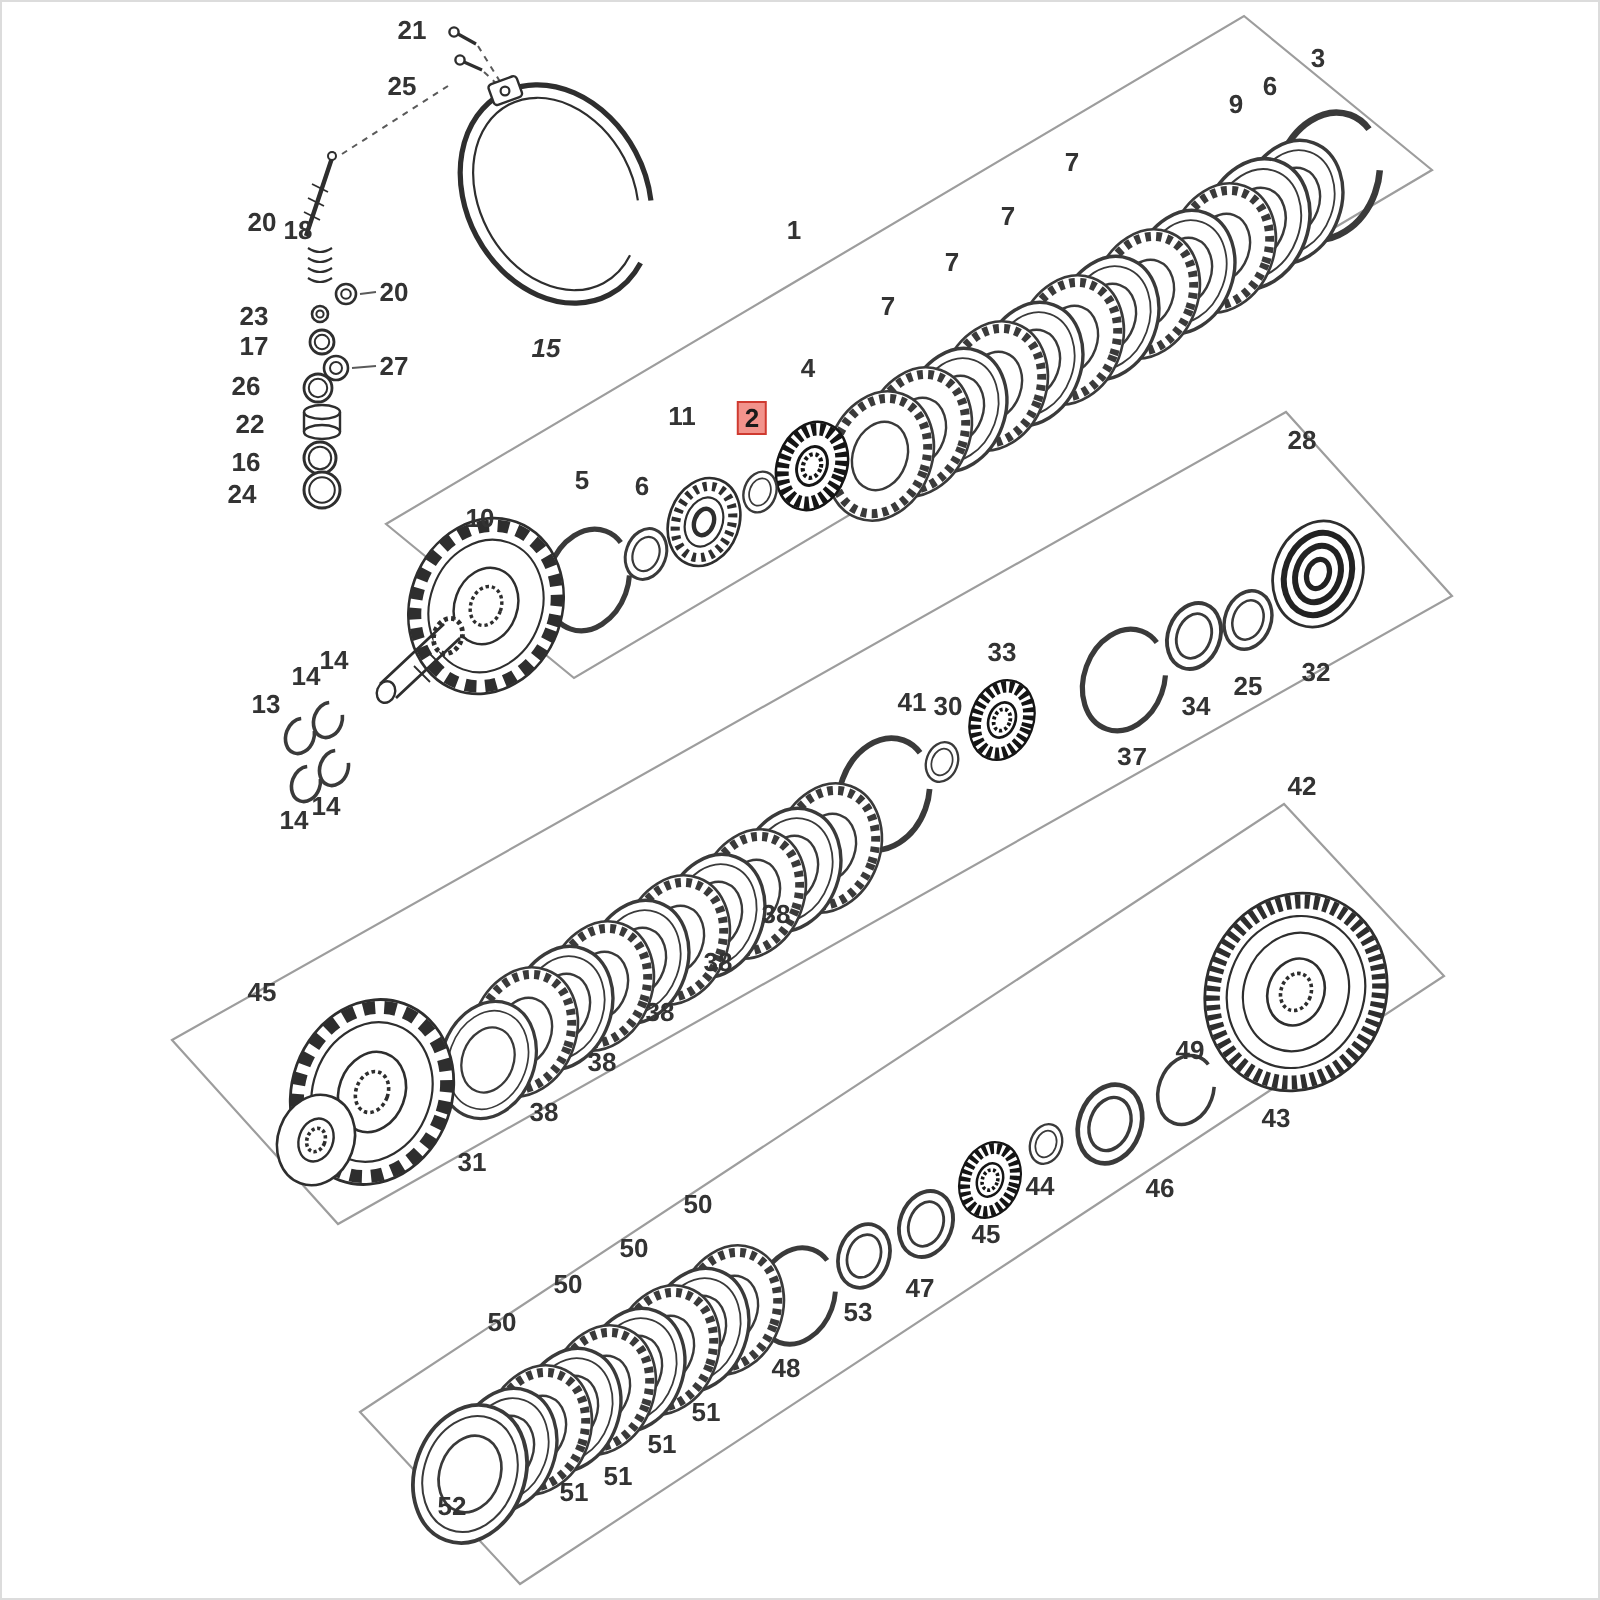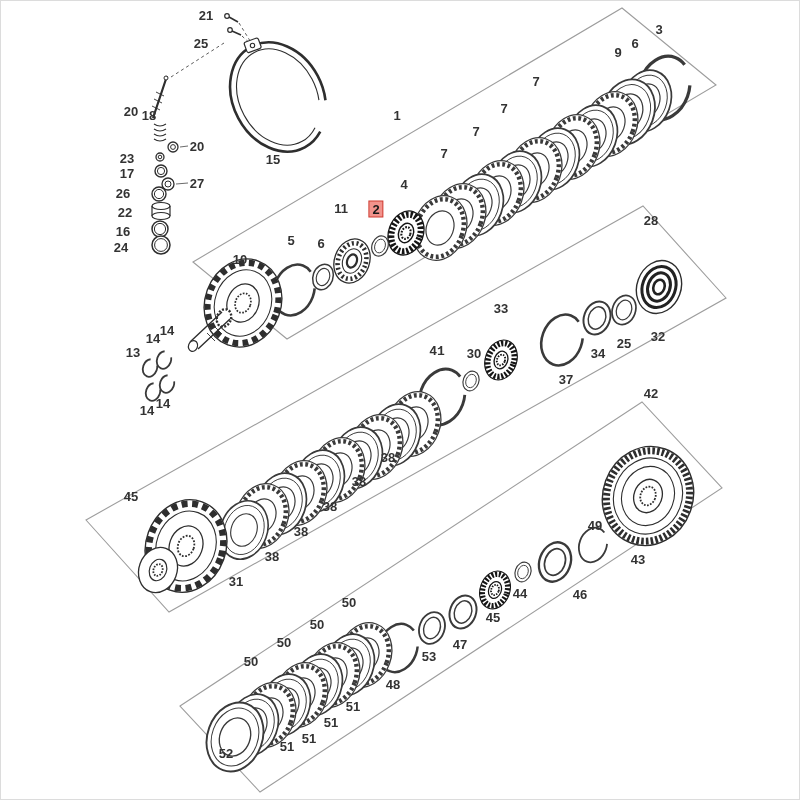--- a/index.html
+++ b/index.html
@@ -219,21 +219,21 @@
       <div class="plabel" style="left: 131px; top: 111px;">20</div>
       <div class="plabel" style="left: 129px; top: 115px; margin-left: 20px;">18</div>
       <div class="plabel" style="left: 197px; top: 146px;">20</div>
       <div class="plabel" style="left: 127px; top: 158px;">23</div>
       <div class="plabel" style="left: 127px; top: 173px;">17</div>
       <div class="plabel" style="left: 197px; top: 183px;">27</div>
       <div class="plabel" style="left: 123px; top: 193px;">26</div>
       <div class="plabel" style="left: 125px; top: 212px;">22</div>
       <div class="plabel" style="left: 123px; top: 231px;">16</div>
       <div class="plabel" style="left: 121px; top: 247px;">24</div>
-      <div class="plabel" style="left: 273px; top: 159px;">15</div>
+      <div class="plabel" style="left: 273px; top: 174px; font-style: italic;">15</div>
       <div class="plabel" style="left: 397px; top: 115px;">1</div>
       <div class="plabel" style="left: 240px; top: 259px;">10</div>
       <div class="plabel" style="left: 291px; top: 240px;">5</div>
       <div class="plabel" style="left: 321px; top: 243px;">6</div>
       <div class="plabel" style="left: 341px; top: 208px; text-align: right;">11</div>
       <div class="plabel hl" style="left: 376px; top: 209px;">2</div>
       <div class="plabel" style="left: 404px; top: 184px;">4</div>
       <div class="plabel" style="left: 444px; top: 153px;">7</div>
       <div class="plabel" style="left: 476px; top: 131px;">7</div>
       <div class="plabel" style="left: 504px; top: 108px;">7</div>
@@ -247,24 +247,24 @@
       <div class="plabel" style="left: 147px; top: 410px;">14</div>
       <div class="plabel" style="left: 163px; top: 403px;">14</div>
       <div class="plabel" style="left: 651px; top: 196px; margin-top: 24px;">28</div>
       <div class="plabel" style="left: 131px; top: 496px;">45</div>
       <div class="plabel" style="left: 236px; top: 581px;">31</div>
       <div class="plabel" style="left: 272px; top: 556px;">38</div>
       <div class="plabel" style="left: 301px; top: 531px;">38</div>
       <div class="plabel" style="left: 330px; top: 506px;">38</div>
       <div class="plabel" style="left: 359px; top: 481px;">38</div>
       <div class="plabel" style="left: 388px; top: 457px;">38</div>
-      <div class="plabel" style="left: 437px; top: 351px; font-family: Liberation Mono, monospace;">41</div>
+      <div class="plabel" style="left: 456px; top: 351px;">41</div>
       <div class="plabel" style="left: 474px; top: 353px;">30</div>
-      <div class="plabel" style="left: 501px; top: 308px;">33</div>
-      <div class="plabel" style="left: 566px; top: 379px;">37</div>
+      <div class="plabel" style="left: 501px; top: 326px;">33</div>
+      <div class="plabel" style="left: 566px; top: 379px; font-family: Liberation Mono, monospace;">37</div>
       <div class="plabel" style="left: 598px; top: 353px;">34</div>
       <div class="plabel" style="left: 624px; top: 343px;">25</div>
       <div class="plabel" style="left: 658px; top: 336px;">32</div>
       <div class="plabel" style="left: 651px; top: 393px;">42</div>
       <div class="plabel" style="left: 638px; top: 559px;">43</div>
       <div class="plabel" style="left: 595px; top: 525px;">49</div>
       <div class="plabel" style="left: 580px; top: 594px;">46</div>
       <div class="plabel" style="left: 520px; top: 593px;">44</div>
       <div class="plabel" style="left: 493px; top: 617px;">45</div>
       <div class="plabel" style="left: 460px; top: 644px;">47</div>

